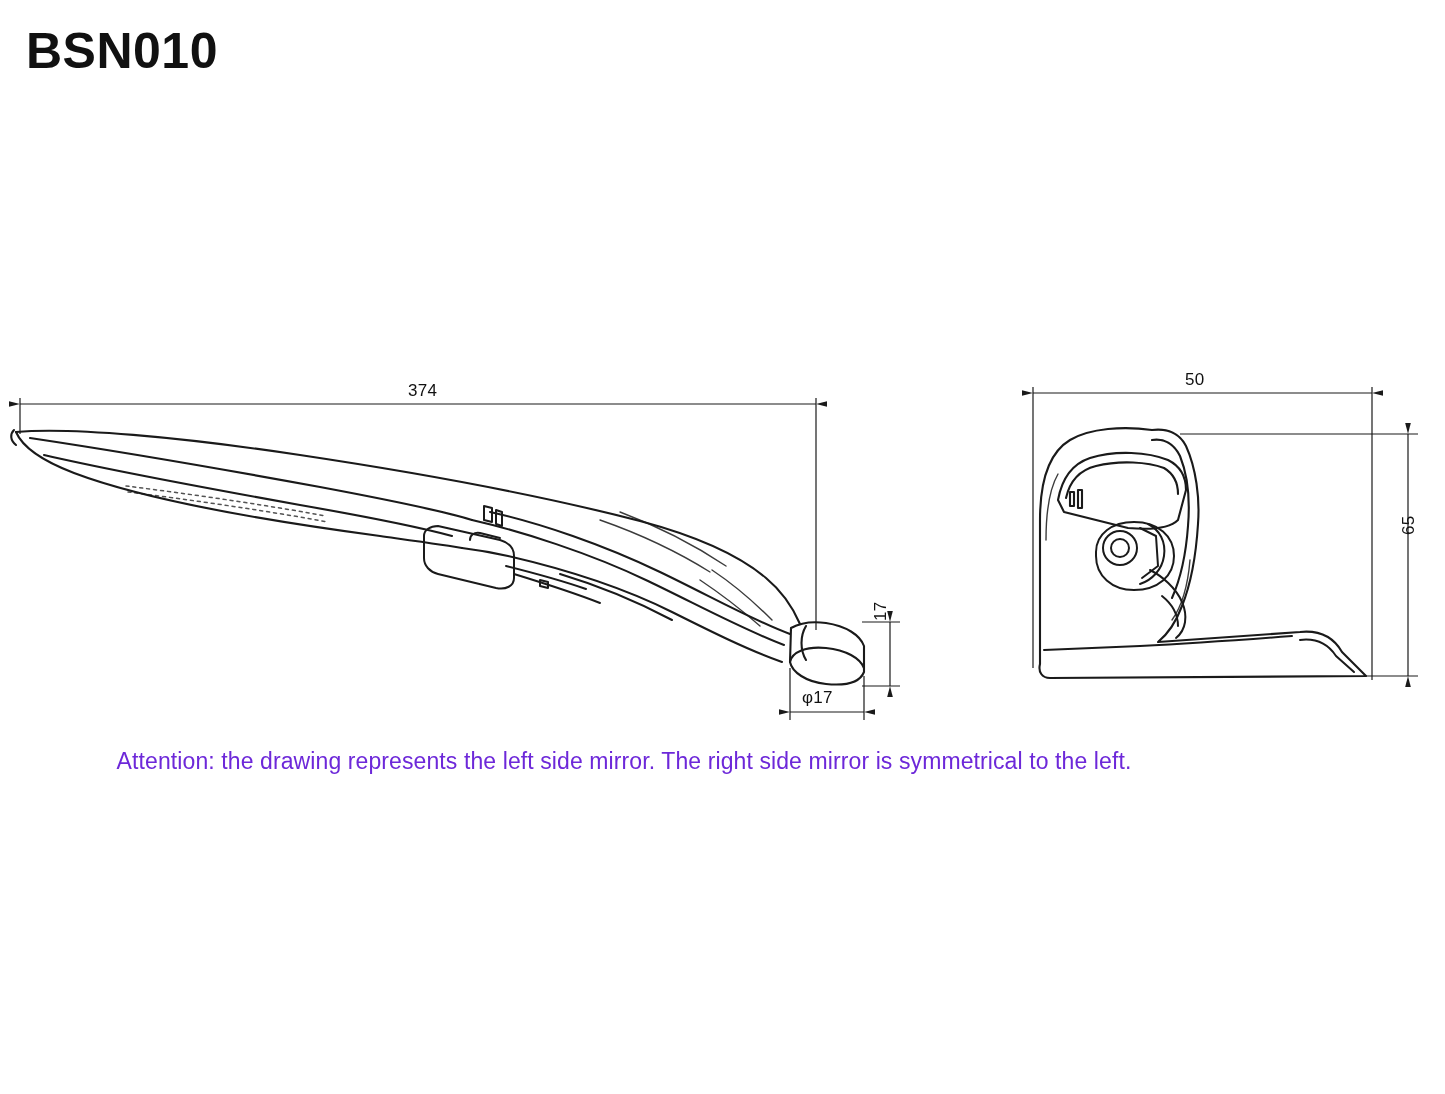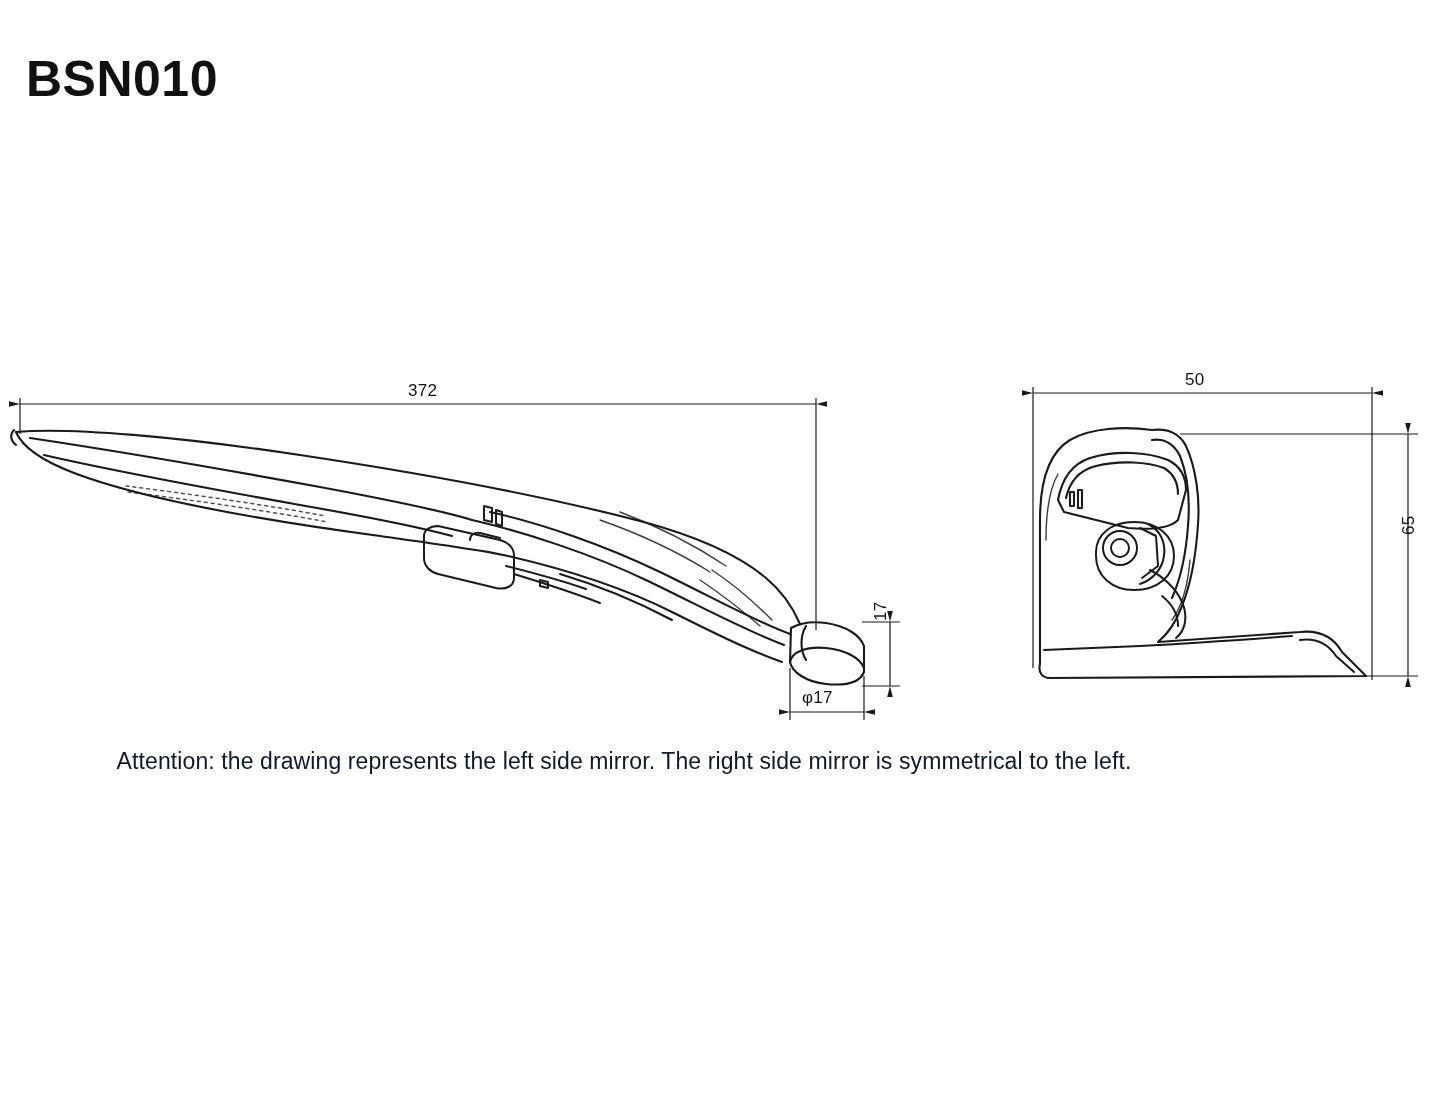--- a/index.html
+++ b/index.html
@@ -17,37 +17,36 @@
   }
   #page-title {
     position: absolute;
     left: 26px;
     top: 26px;
     font-size: 50px;
     font-weight: 700;
     letter-spacing: 0.5px;
     line-height: 1;
     color: #111111;
-    margin-top: 28px;
   }
   #drawing-area {
     position: absolute;
     left: 0;
     top: 0;
     width: 1445px;
     height: 1094px;
   }
   #attention-note {
     position: absolute;
     left: 0;
     top: 748px;
     width: 1248px;
     text-align: center;
     font-size: 23px;
-    color: #0f172a;
+    color: #6d28d9;
     letter-spacing: 0.1px;
   }
   .dim-label {
     position: absolute;
     font-size: 17px;
     color: #111111;
     letter-spacing: 0.3px;
   }
   #dim-213-label { left: 408px; top: 381px; }
   #dim-17-h-label { left: 802px; top: 688px; }
@@ -250,19 +249,19 @@
     </g>
 
     <g stroke="#1a1a1a" stroke-width="1.2" fill="none">
       <line x1="1408" y1="434" x2="1408" y2="676" marker-start="url(#arrowStart)" marker-end="url(#arrowEnd)"></line>
       <line x1="1180" y1="434" x2="1418" y2="434"></line>
       <line x1="1366" y1="676" x2="1418" y2="676"></line>
     </g>
   </svg>
 </div>
 
-<div class="dim-label" id="dim-213-label">372</div>
+<div class="dim-label" id="dim-213-label">374</div>
 <div class="dim-label" id="dim-17-h-label">φ17</div>
 <div class="dim-label" id="dim-17-v-label">17</div>
 <div class="dim-label" id="dim-90-label">50</div>
 <div class="dim-label" id="dim-65-label">65</div>
 
 <div id="attention-note">Attention: the drawing represents the left side mirror. The right side mirror is symmetrical to the left.</div>
 
 </body></html>

